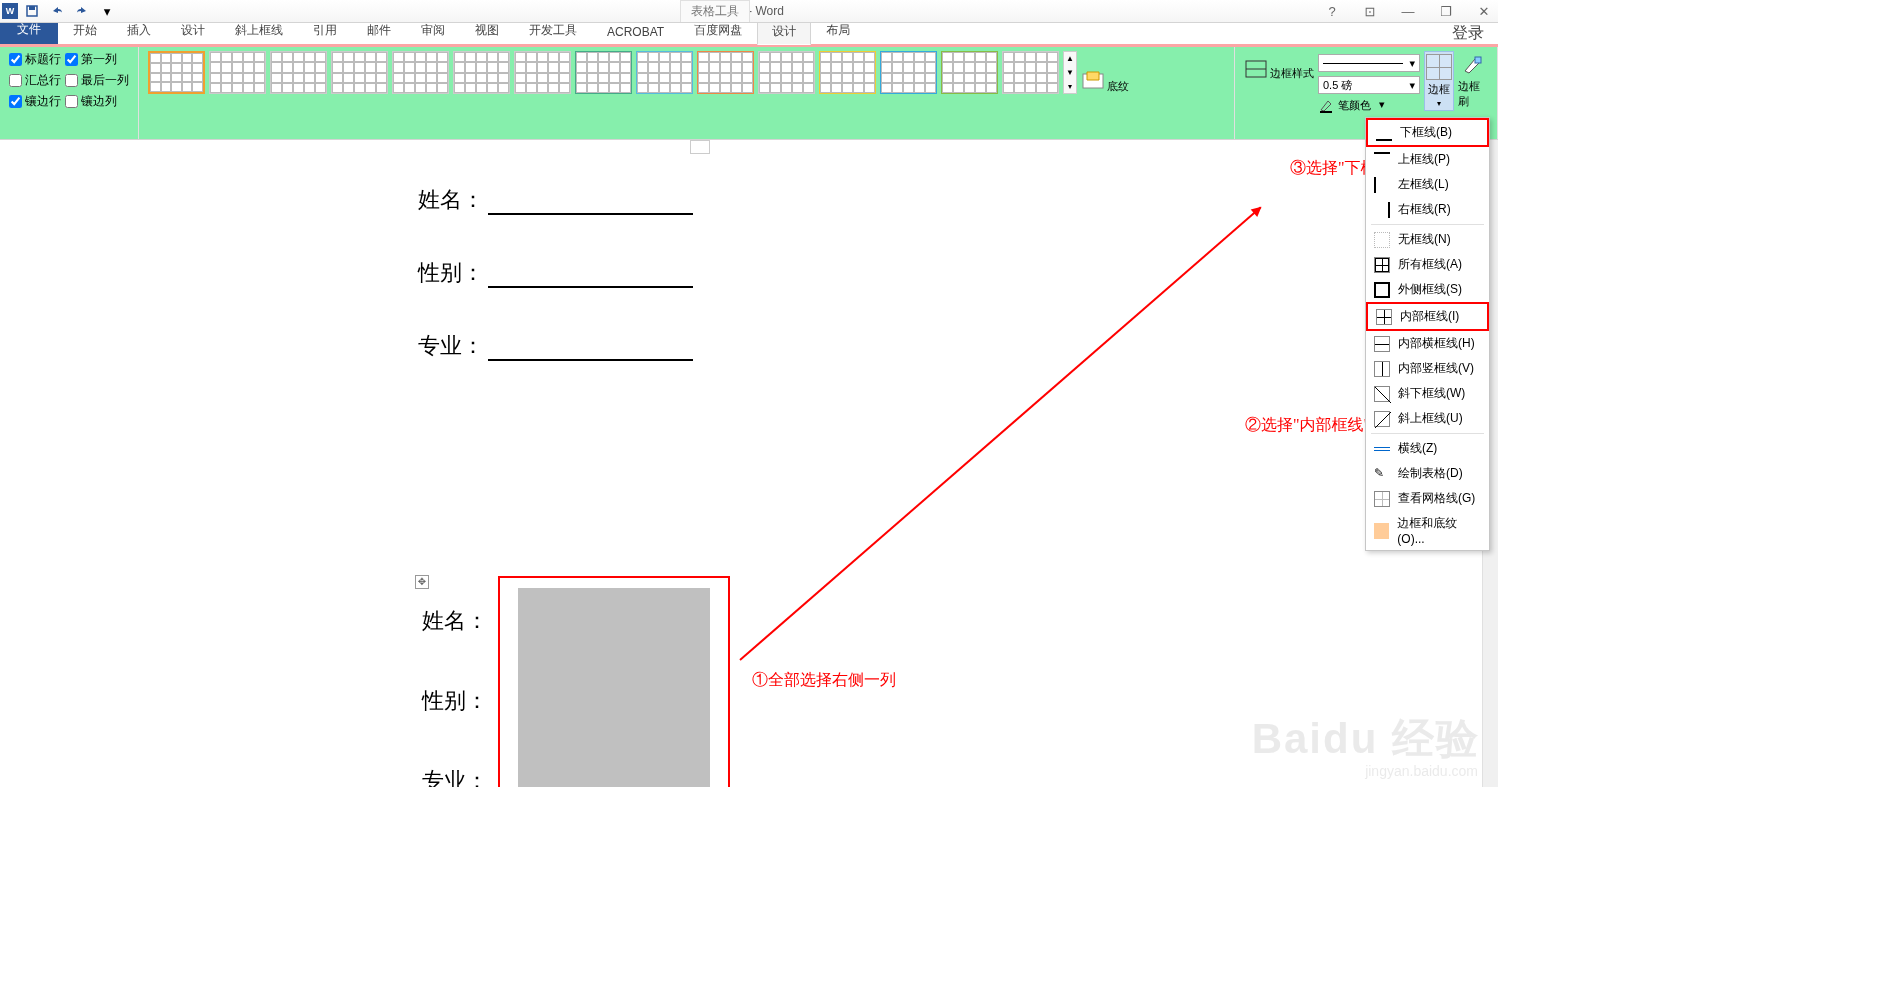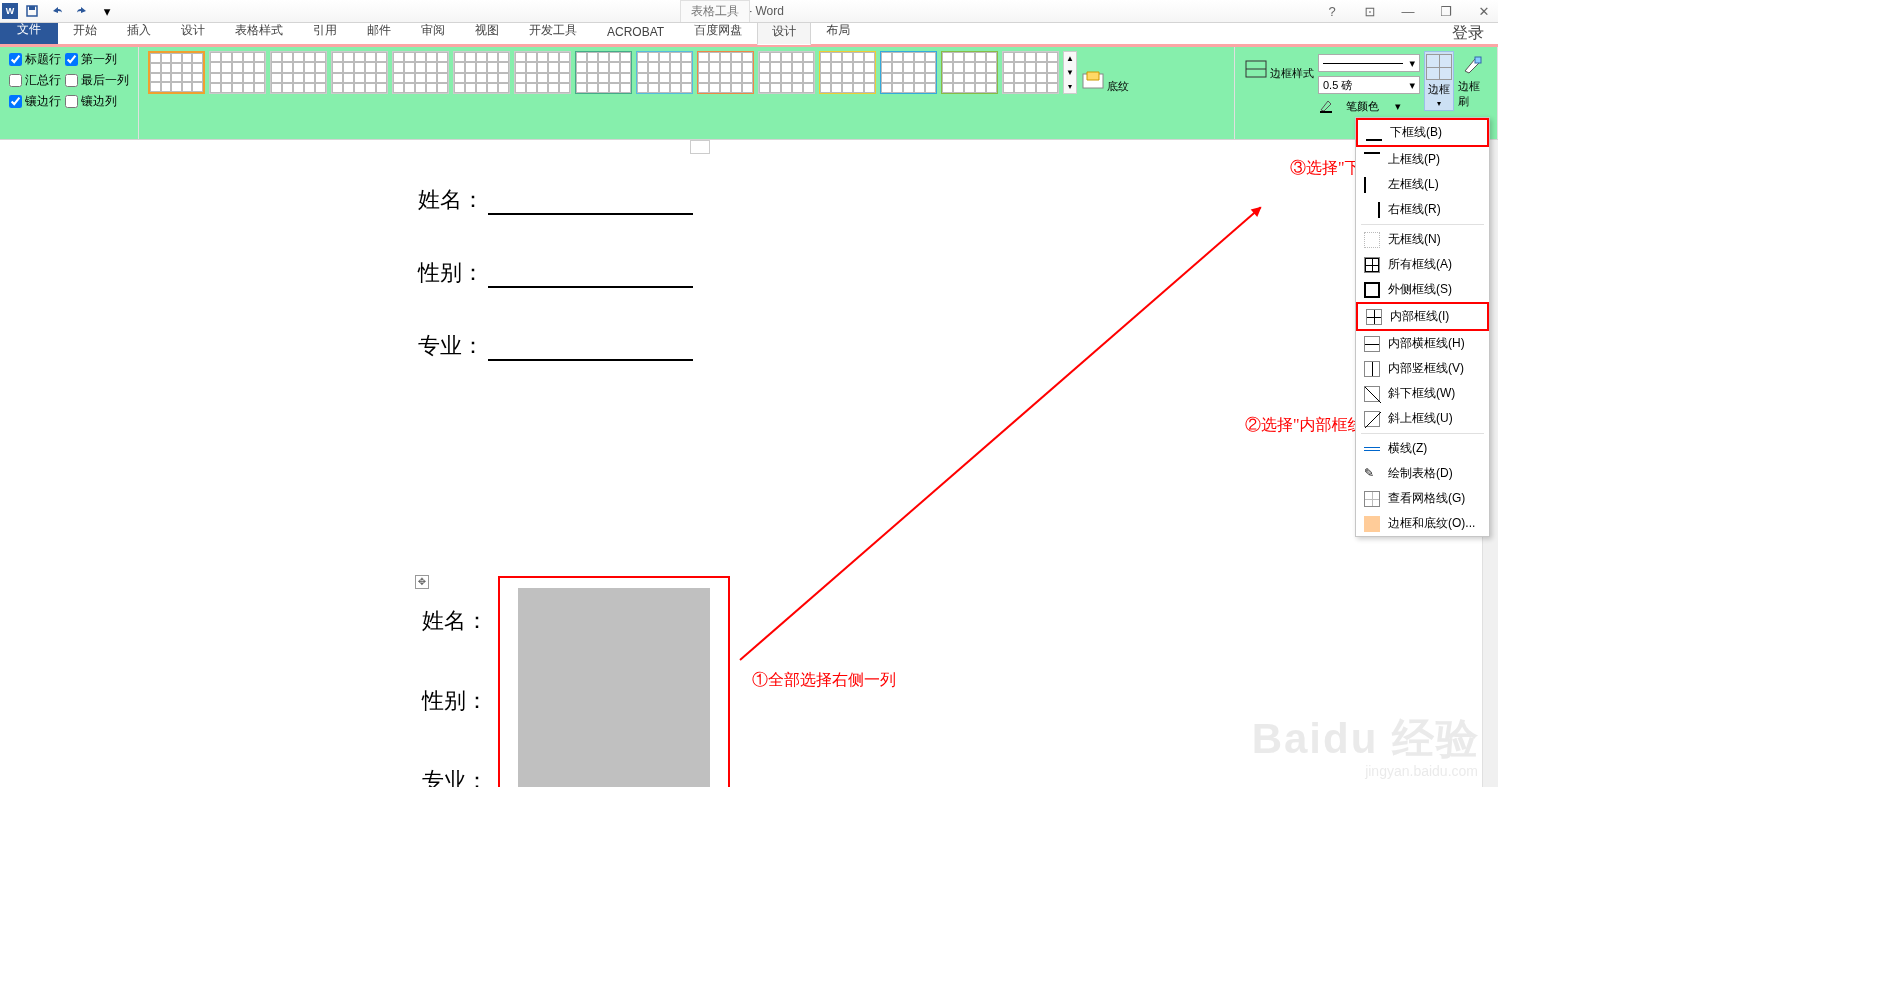--- a/index.html
+++ b/index.html
@@ -33,29 +33,29 @@
     .style-item { width: 57px; height: 43px; border: 1px solid #ccc; background: #fff; display: flex; flex-direction: column; cursor: pointer; }
     .style-item.selected { border: 2px solid #f0a030; }
     .style-row { flex: 1; display: flex; }
     .style-cell { flex: 1; border: 0.5px solid #bbb; }
     
     .vstack { display: flex; flex-direction: row; align-items: flex-end; gap: 2px; padding-top: 6px; }
     .vstack-icon { width: 24px; height: 24px; }
     .vstack-label { font-size: 11px; text-align: center; }
     
     .border-controls { display: flex; flex-direction: column; gap: 4px; padding-top: 3px; }
-    .ctl-row { display: flex; align-items: center; gap: 12px; font-size: 11px; }
+    .ctl-row { display: flex; gap: 4px; font-size: 11px; }
     .ctl-select { border: 1px solid #ababab; background: #fff; height: 18px; min-width: 102px; font-size: 11px; padding: 0 4px; display: flex; align-items: center; justify-content: space-between; }
     
     .border-btn { width: 30px; height: 60px; display: flex; flex-direction: column; align-items: center; justify-content: center; gap: 2px; }
     .border-btn-icon { width: 26px; height: 26px; border: 1px solid #999; position: relative; background: #d5e6f7; }
     .border-btn-label { font-size: 11px; }
     .border-btn.highlighted { background: #cce0f4; border: 1px solid #9ac0e8; }
     
-    .dropdown-menu { position: absolute; right: 8px; top: 117px; width: 135px; background: #fff; border: 1px solid #c6c6c6; box-shadow: 2px 2px 5px rgba(0,0,0,0.2); font-size: 12px; z-index: 100; }
+    .dropdown-menu { position: absolute; right: 8px; top: 117px; width: 125px; background: #fff; border: 1px solid #c6c6c6; box-shadow: 2px 2px 5px rgba(0,0,0,0.2); font-size: 12px; z-index: 100; }
     .menu-item { padding: 4px 8px; display: flex; align-items: center; gap: 8px; cursor: pointer; }
     .menu-item.boxed { border: 2px solid #ff0000; }
     .menu-sep { height: 1px; background: #e0e0e0; margin: 2px 5px; }
     .menu-icon { width: 16px; height: 16px; border: 1px solid #888; display: inline-block; position: relative; }
     
     .document-area { position: absolute; top: 140px; left: 0; right: 0; bottom: 0; background: #fff; overflow: hidden; }
     .page { position: absolute; left: 292px; top: 0; width: 800px; background: #fff; }
     .ruler-break { position: absolute; left: 398px; top: 0; width: 20px; height: 14px; border: 1px solid #ccc; }
     
     .form-row1 { position: absolute; display: flex; align-items: flex-end; font-size: 22px; font-family: SimSun; }
@@ -111,21 +111,21 @@
     <button class="win-btn">❐</button>
     <button class="win-btn">✕</button>
   </div>
 </div>
 
 <div class="tabs">
   <div class="tab tab-file">文件</div>
   <div class="tab">开始</div>
   <div class="tab">插入</div>
   <div class="tab">设计</div>
-  <div class="tab">表格样式</div>
+  <div class="tab">斜上框线</div>
   <div class="tab">引用</div>
   <div class="tab">邮件</div>
   <div class="tab">审阅</div>
   <div class="tab">视图</div>
   <div class="tab">开发工具</div>
   <div class="tab">ACROBAT</div>
   <div class="tab">百度网盘</div>
   <div class="tab tab-active">设计</div>
   <div class="tab">布局</div>
   <div class="tab-login">登录</div>

